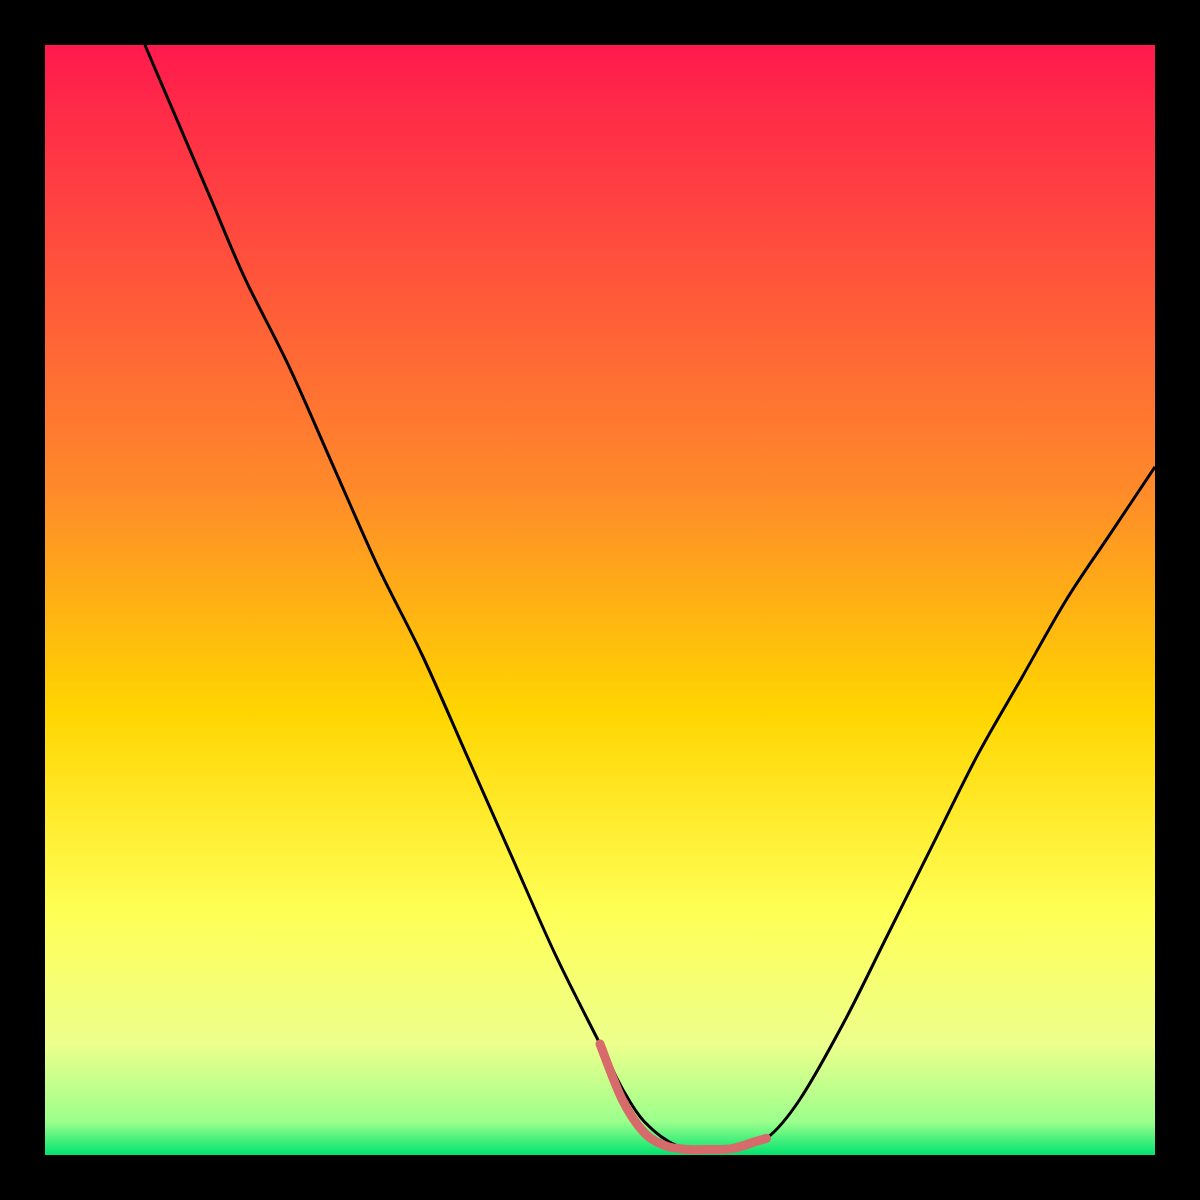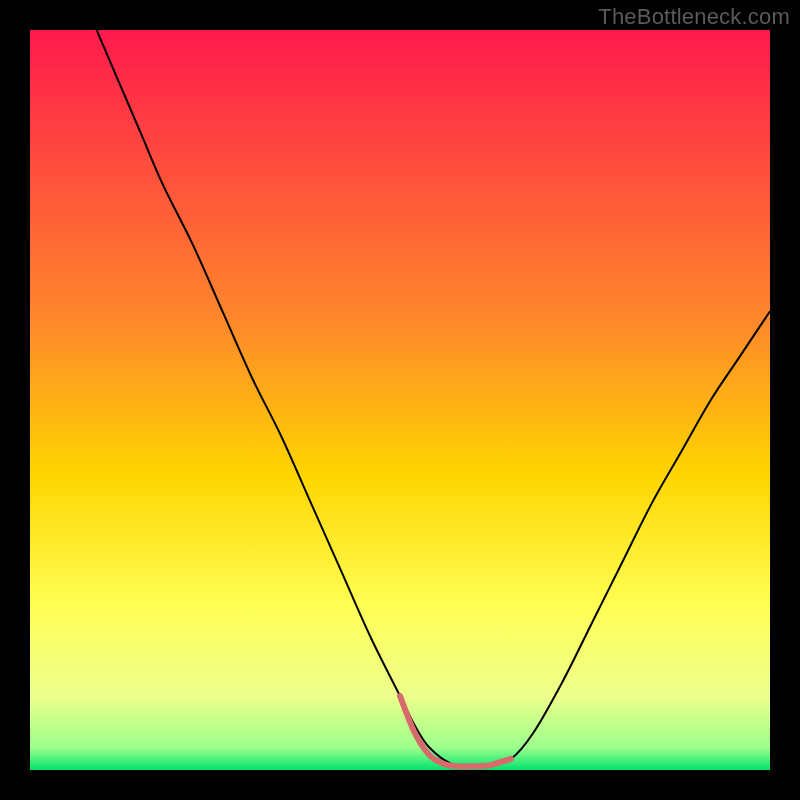--- a/index.html
+++ b/index.html
@@ -35,21 +35,20 @@
     height: 740px;
   }
   svg {
     display: block;
   }
 </style>
 </head>
 <body>
 
 <div class="frame">
-  <div class="watermark">TheBottleneck.com</div>
 
   <div class="plot-wrap">
     <svg id="plot-svg" width="740" height="740" viewBox="0 0 740 740">
       <defs>
         <linearGradient id="bg-grad" x1="0" y1="0" x2="0" y2="1">
             <stop offset="0%" stop-color="#ff1a4d"></stop>
             <stop offset="40%" stop-color="#ff8a2a"></stop>
             <stop offset="60%" stop-color="#ffd500"></stop>
             <stop offset="78%" stop-color="#ffff55"></stop>
             <stop offset="90%" stop-color="#edff8c"></stop>

